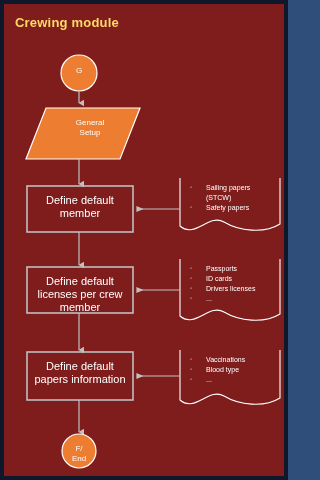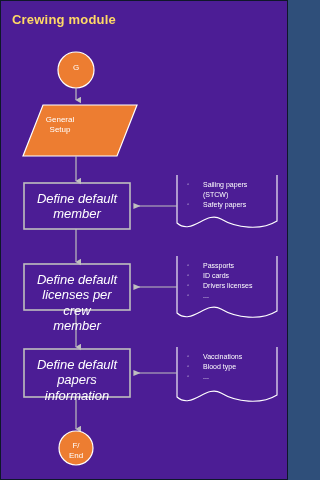--- a/index.html
+++ b/index.html
@@ -4,22 +4,22 @@
 <style>
   html, body {
     margin: 0;
     padding: 0;
     background: #2f4f7a;
   }
   #root {
     position: relative;
     width: 288px;
     height: 480px;
-    background: #4c1d95;
-    border: 1px solid #0f172a;
+    background: #7f1d1d;
+    border: 4px solid #0f172a;
     box-sizing: border-box;
     overflow: hidden;
     font-family: "Liberation Sans", sans-serif;
   }
   .layer { position: absolute; inset: 0; }
   svg.flow { position: absolute; left: 0; top: 0; width: 288px; height: 480px; }
 
   .title {
     position: absolute;
     left: 11px;
@@ -50,26 +50,26 @@
   .end-label {
     font-size: 8px;
     width: 44px;
     left: 53px;
     top: 440px;
     text-align: center;
     line-height: 1.25;
   }
   .para-label {
     width: 70px;
-    left: 24px;
+    left: 51px;
     top: 114px;
     font-size: 8px;
     line-height: 1.3;
   }
-  .proc-label { width: 100px; font-size: 13px; font-style: italic; }
+  .proc-label { width: 100px; font-size: 11px; }
   .proc1 { left: 26px; top: 190px; }
   .proc2 { left: 26px; top: 271px; }
   .proc3 { left: 26px; top: 356px; }
 
   .note-list {
     position: absolute;
     color: #ffffff;
     font-size: 7px;
     line-height: 1.45;
     list-style: none;

